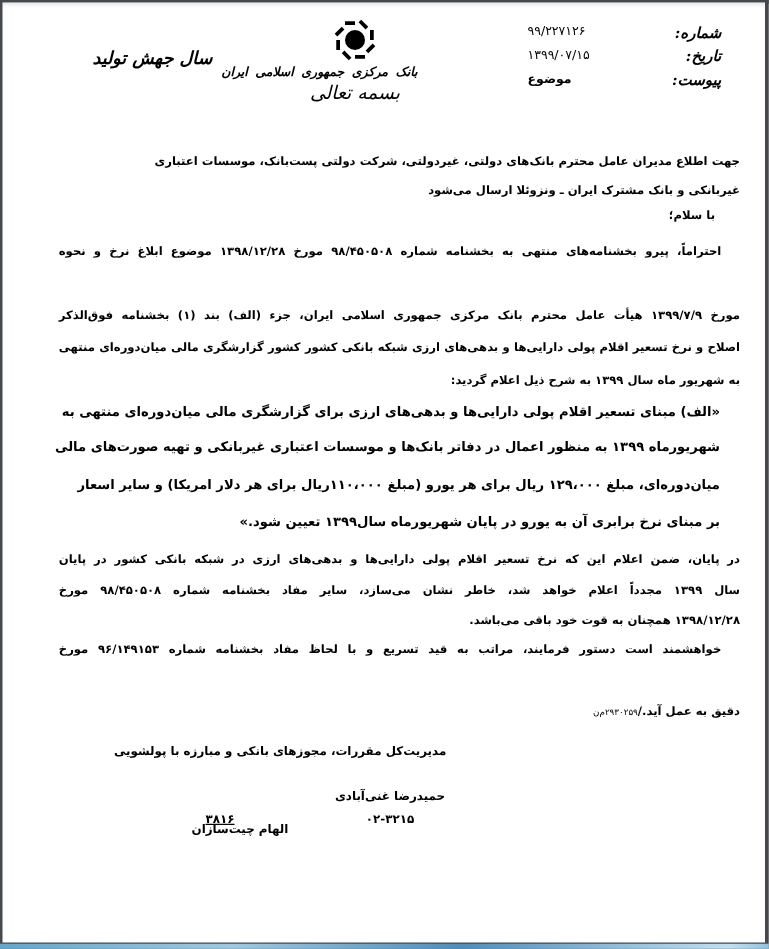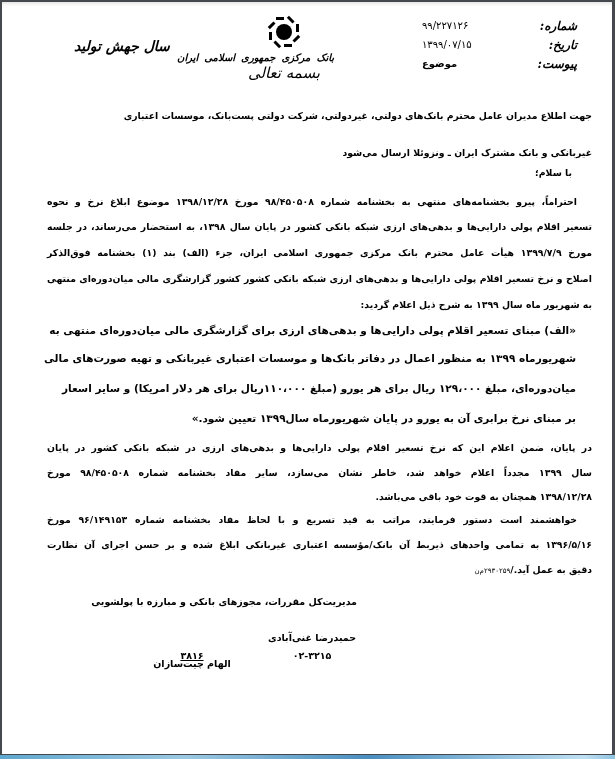--- a/index.html
+++ b/index.html
@@ -81,48 +81,46 @@
         <circle cx="17" cy="17" r="10" fill="#fff"></circle>
         <circle cx="17" cy="17" r="8" fill="#000"></circle>
       </svg>
     </span>
     <div class="bank-name">بانک مرکزی جمهوری اسلامی ایران</div>
     <div class="bism">بسمه تعالی</div>
   </div>
 
   <div class="motto">سال جهش تولید</div>
 
-  <div class="text addr" style="top:108px;">جهت اطلاع مدیران عامل محترم بانک‌های دولتی، غیردولتی، شرکت دولتی پست‌بانک، موسسات اعتباری</div>
+  <div class="text addr" style="top:122px;">جهت اطلاع مدیران عامل محترم بانک‌های دولتی، غیردولتی، شرکت دولتی پست‌بانک، موسسات اعتباری</div>
   <div class="text addr" style="top:145px;">غیربانکی و بانک مشترک ایران ـ ونزوئلا ارسال می‌شود</div>
 
   <div class="text addr" style="top:165px;right:40px;">با سلام؛</div>
 
   <div class="text p" style="top:194px;right:35px;">احتراماً، پیرو بخشنامه‌های منتهی به بخشنامه شماره ۹۸/۴۵۰۵۰۸ مورخ ۱۳۹۸/۱۲/۲۸ موضوع ابلاغ نرخ و نحوه</div>
-  <div class="text p" style="top:219px;">تسعیر اقلام پولی دارایی‌ها و بدهی‌های ارزی شبکه بانکی کشور در پایان سال ۱۳۹۸، به استحضار می‌رساند، در جلسه</div>
   <div class="text p" style="top:245px;">مورخ ۱۳۹۹/۷/۹ هیأت عامل محترم بانک مرکزی جمهوری اسلامی ایران، جزء (الف) بند (۱) بخشنامه فوق‌الذکر</div>
   <div class="text p" style="top:271px;">اصلاح و نرخ تسعیر اقلام پولی دارایی‌ها و بدهی‌های ارزی شبکه بانکی کشور کشور گزارشگری مالی میان‌دوره‌ای منتهی</div>
   <div class="text p last" style="top:297px;">به شهریور ماه سال ۱۳۹۹ به شرح ذیل اعلام گردید:</div>
 
   <div class="text quote" style="top:322px;">«الف) مبنای تسعیر اقلام پولی دارایی‌ها و بدهی‌های ارزی برای گزارشگری مالی میان‌دوره‌ای منتهی به</div>
   <div class="text quote" style="top:350px;">شهریورماه ۱۳۹۹ به منظور اعمال در دفاتر بانک‌ها و موسسات اعتباری غیربانکی و تهیه صورت‌های مالی</div>
   <div class="text quote" style="top:380px;">میان‌دوره‌ای، مبلغ ۱۲۹،۰۰۰ ریال برای هر یورو (مبلغ ۱۱۰،۰۰۰ریال برای هر دلار امریکا) و سایر اسعار</div>
   <div class="text quote last" style="top:410px;">بر مبنای نرخ برابری آن به یورو در پایان شهریورماه سال۱۳۹۹ تعیین شود.»</div>
 
   <div class="text p" style="top:440px;">در پایان، ضمن اعلام این که نرخ تسعیر اقلام پولی دارایی‌ها و بدهی‌های ارزی در شبکه بانکی کشور در پایان</div>
   <div class="text p" style="top:465px;">سال ۱۳۹۹ مجدداً اعلام خواهد شد، خاطر نشان می‌سازد، سایر مفاد بخشنامه شماره ۹۸/۴۵۰۵۰۸ مورخ</div>
   <div class="text p last" style="top:489px;">۱۳۹۸/۱۲/۲۸ همچنان به قوت خود باقی می‌باشد.</div>
 
   <div class="text p" style="top:512px;right:35px;">خواهشمند است دستور فرمایند، مراتب به قید تسریع و با لحاظ مفاد بخشنامه شماره ۹۶/۱۴۹۱۵۳ مورخ</div>
-  <div class="text p" style="top:537px;">۱۳۹۶/۵/۱۶ به تمامی واحدهای ذیربط آن بانک/مؤسسه اعتباری غیربانکی ابلاغ شده و بر حسن اجرای آن نظارت</div>
 
   <div class="text addr" style="top:562px;">
     <span>دقیق به عمل آید./</span><span class="ref">۲۹۳۰۲۵۹م‌ن</span>
   </div>
 
   <div class="sig" style="top:594px;left:125px;width:230px;">مدیریت‌کل مقررات، مجوزهای بانکی و مبارزه با پولشویی</div>
   <div class="sig" style="top:630px;left:255px;width:110px;">حمیدرضا غنی‌آبادی</div>
   <div class="sig" style="top:630px;left:140px;width:100px;margin-top:26px;">الهام چیت‌سازان</div>
   <div class="sig" style="top:648px;left:255px;width:110px;">۰۲-۳۲۱۵</div>
-  <div class="sig" style="top:648px;left:140px;width:100px;text-decoration:underline;">۳۸۱۶</div>
+  <div class="sig" style="top:648px;left:124px;width:100px;text-decoration:underline;">۳۸۱۶</div>
 
 </div>
 
 <div class="bottom-bar"></div>
 
 </body></html>

